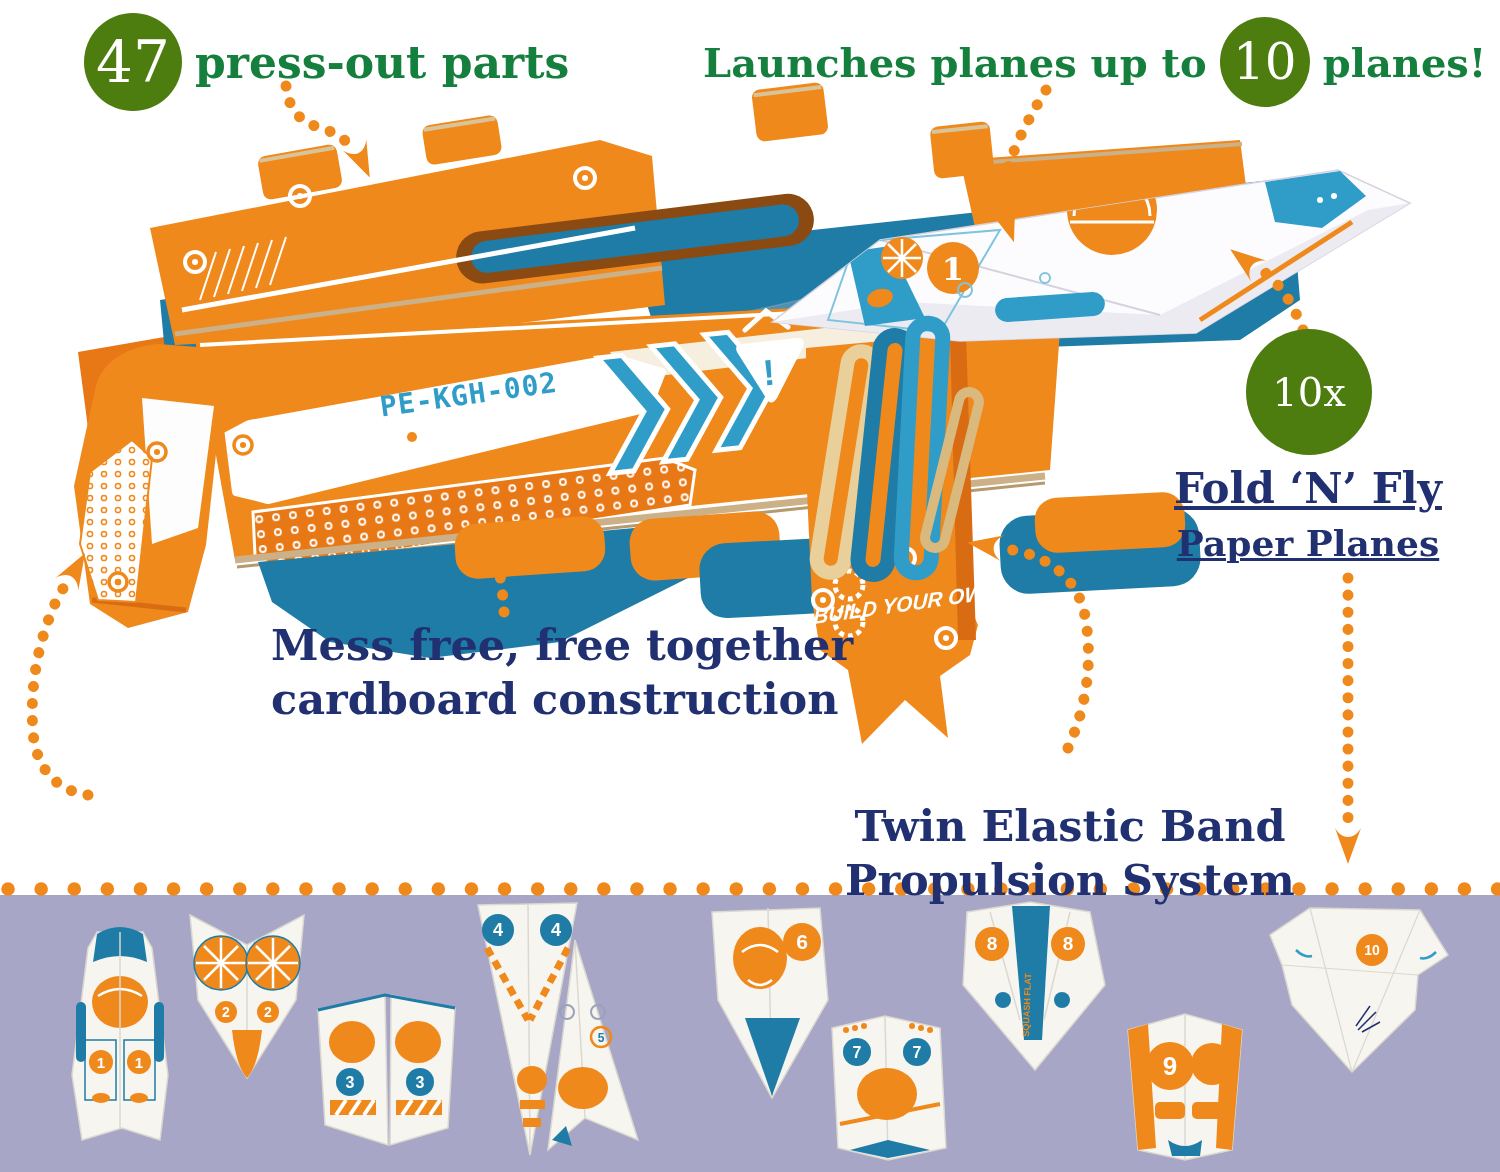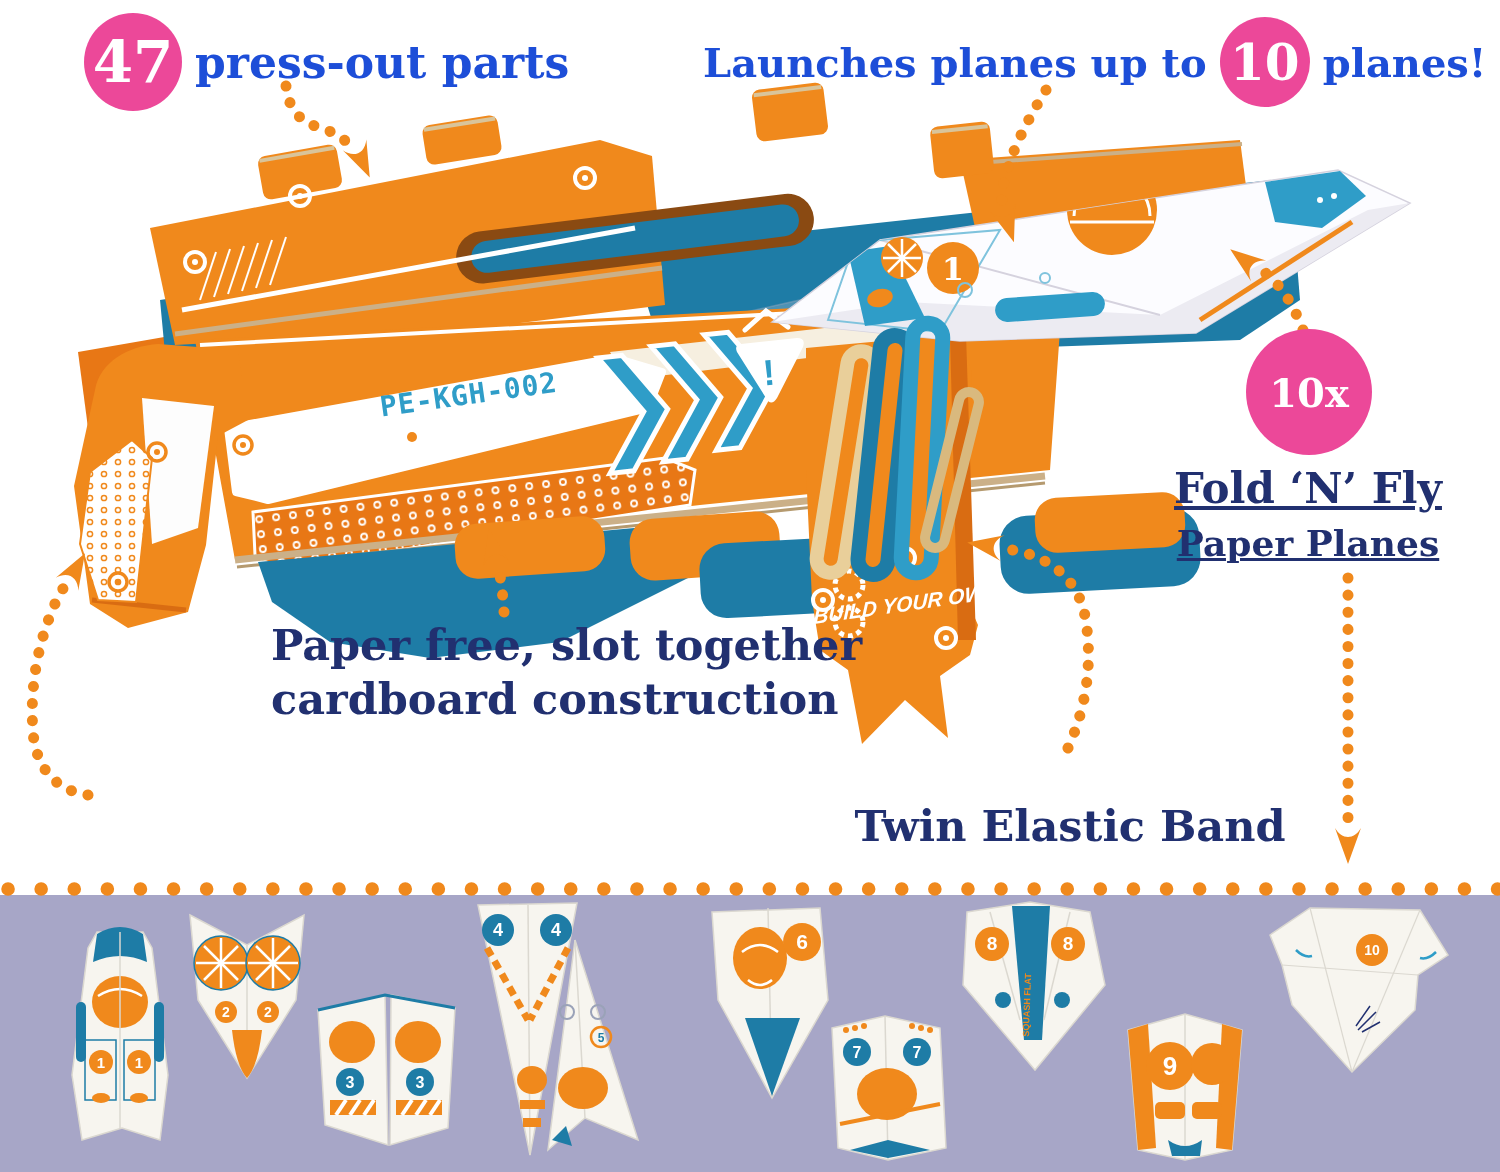--- a/index.html
+++ b/index.html
@@ -3,23 +3,23 @@
 <meta charset="utf-8">
 <style>
   html,body{margin:0;padding:0;background:#ffffff;}
   #stage{position:relative;width:1500px;height:1172px;overflow:hidden;background:#ffffff;
          font-family:"DejaVu Serif", serif;}
   .strip{position:absolute;left:0;top:895px;width:1500px;height:277px;background:#a7a6c7;}
   svg.art{position:absolute;left:0;top:0;width:1500px;height:1172px;pointer-events:none;}
   .callout{position:absolute;color:#213070;font-weight:700;text-align:center;}
   .callout .ln{display:block;font-size:43px;line-height:54px;white-space:nowrap;}
   .row{position:absolute;display:flex;align-items:center;gap:13px;}
-  .rowtext{color:#1d4ed8;font-weight:700;white-space:nowrap;}
+  .rowtext{color:#15803d;font-weight:700;white-space:nowrap;}
   .badge{display:flex;align-items:center;justify-content:center;border-radius:50%;
-         background:#ec4899;color:#ffffff;font-weight:700;}
+         background:#4d7c0f;color:#ffffff;font-weight:400;}
   .b47{width:98px;height:98px;font-size:58px;}
   .b10{width:90px;height:90px;font-size:50px;}
   .b10x{position:absolute;left:1246px;top:329px;width:126px;height:126px;font-size:40px;}
 </style>
 </head>
 <body>
 
 <div id="stage">
 
   <div class="strip"></div>
@@ -418,22 +418,23 @@
     <span class="rowtext" style="font-size:40px;">planes!</span>
   </div>
 
   <div class="badge b10x">10x</div>
   <div class="callout" style="left:1128px;top:462px;width:360px;text-decoration:underline;">
     <span class="ln" style="font-size:42px;">Fold ‘N’ Fly</span>
     <span class="ln" style="font-size:36px;">Paper Planes</span>
   </div>
 
   <div class="callout" style="left:271px;top:618px;width:500px;">
-    <span class="ln">Paper free, slot together</span>
+    <span class="ln">Mess free, free together</span>
     <span class="ln">cardboard construction</span>
   </div>
 
 
   <div class="callout" style="left:830px;top:799px;width:480px;">
     <span class="ln">Twin Elastic Band</span>
+    <span class="ln">Propulsion System</span>
   </div>
 
 </div>
 
 </body></html>

